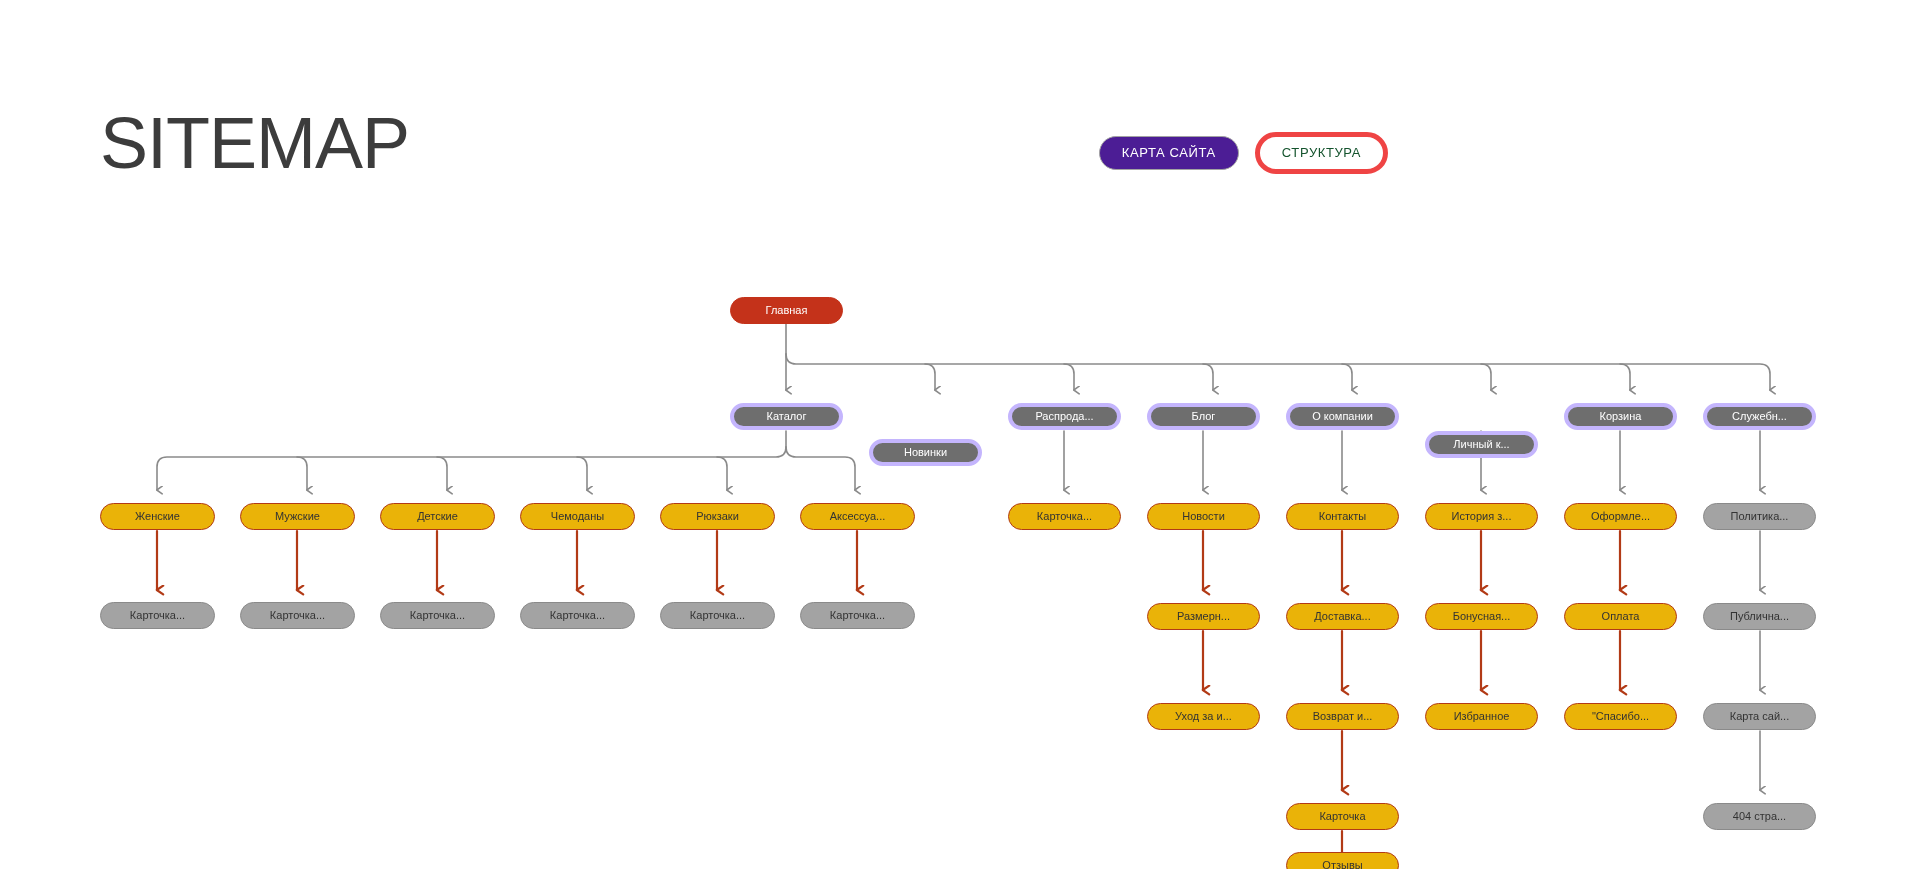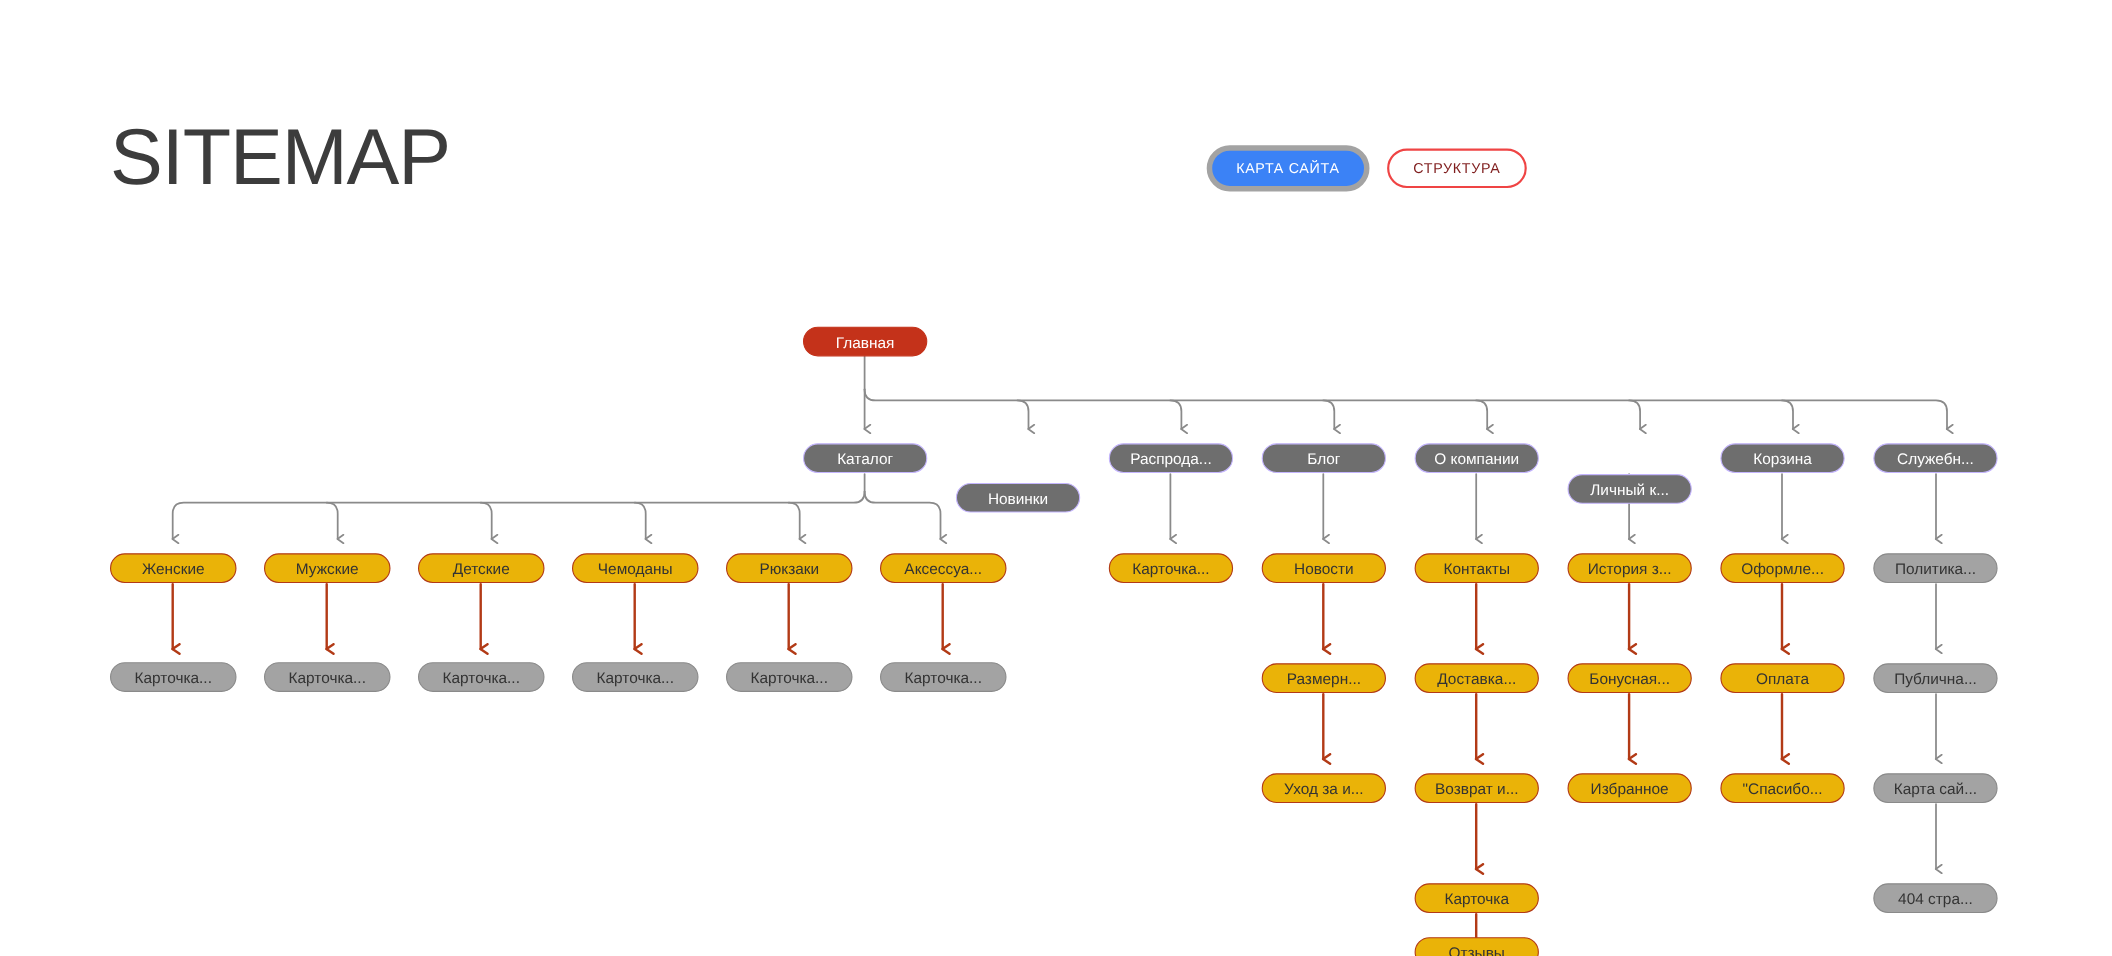--- a/index.html
+++ b/index.html
@@ -40,28 +40,28 @@
     border-radius: 999px;
     font-size: 13px;
     letter-spacing: 0.6px;
     padding: 9px 22px 10px 22px;
     white-space: nowrap;
     cursor: pointer;
     box-sizing: border-box;
     line-height: 1;
   }
   .pill-btn.active {
-    background: #3b82f6;
+    background: #4c1d95;
     color: #ffffff;
-    border: 5px solid #a3a3a3;
+    border: 1px solid #a3a3a3;
   }
   .pill-btn.inactive {
     background: #ffffff;
-    color: #7f1d1d;
-    border: 2px solid #ef4444;
+    color: #14532d;
+    border: 5px solid #ef4444;
   }
 
   
   #diagram {
     position: absolute;
     left: 0;
     top: 0;
     width: 1920px;
     height: 869px;
   }
@@ -75,35 +75,35 @@
   }
 
   .node {
     position: absolute;
     box-sizing: border-box;
     height: 27px;
     border-radius: 999px;
     display: flex;
     align-items: center;
     justify-content: center;
-    font-size: 14px;
+    font-size: 11px;
     line-height: 1;
     white-space: nowrap;
     overflow: hidden;
     cursor: pointer;
     text-align: center;
   }
   .node.root {
     background: #C4321A;
     border: 1px solid #C4321A;
     color: #ffffff;
   }
   .node.section {
     background: #6E6E6E;
-    border: 1px solid #c4b5fd;
+    border: 4px solid #c4b5fd;
     color: #ffffff;
   }
   .node.red-outline {
     background: #eab308;
     border: 1.6px solid #B23A16;
     color: #333333;
   }
   .node.gray-outline {
     background: #a3a3a3;
     border: 1.3px solid #8a8a8a;

